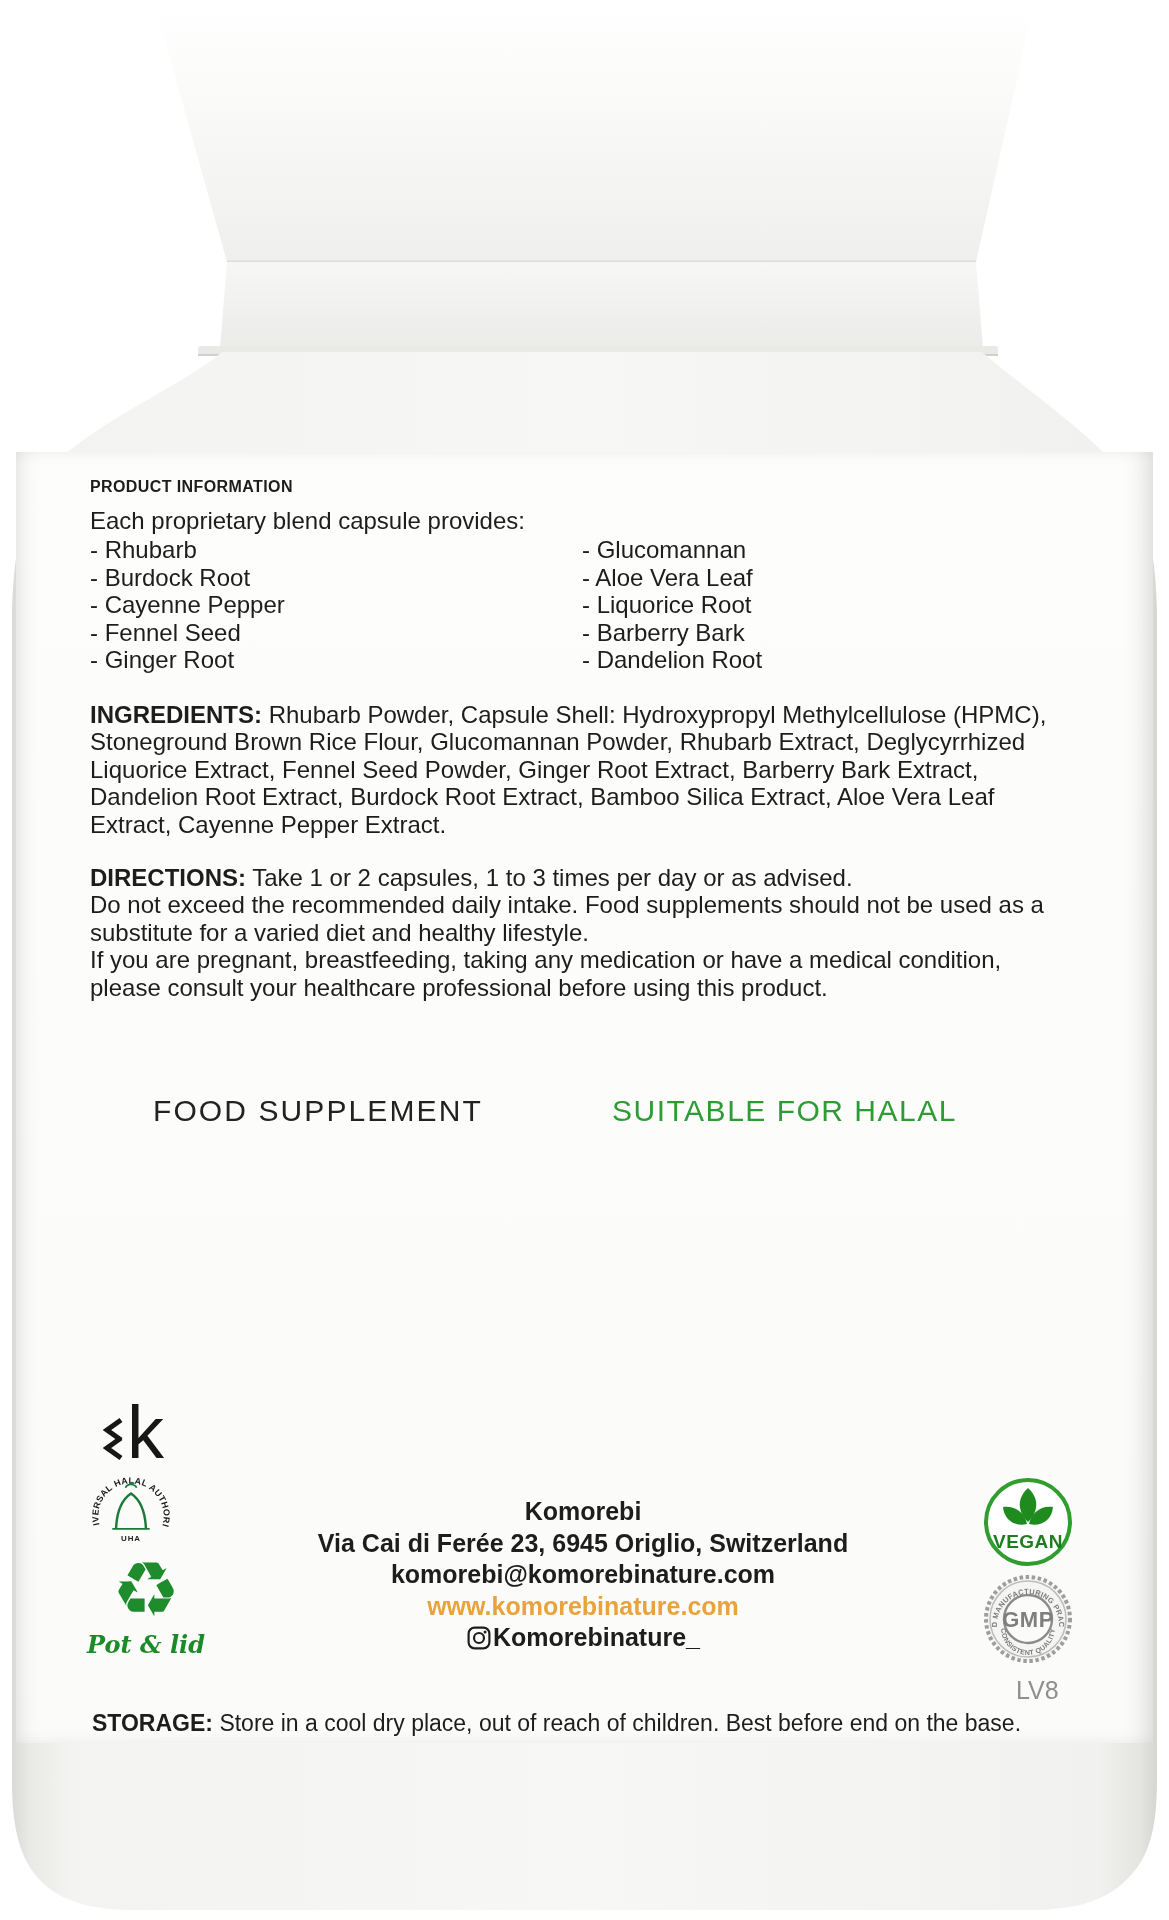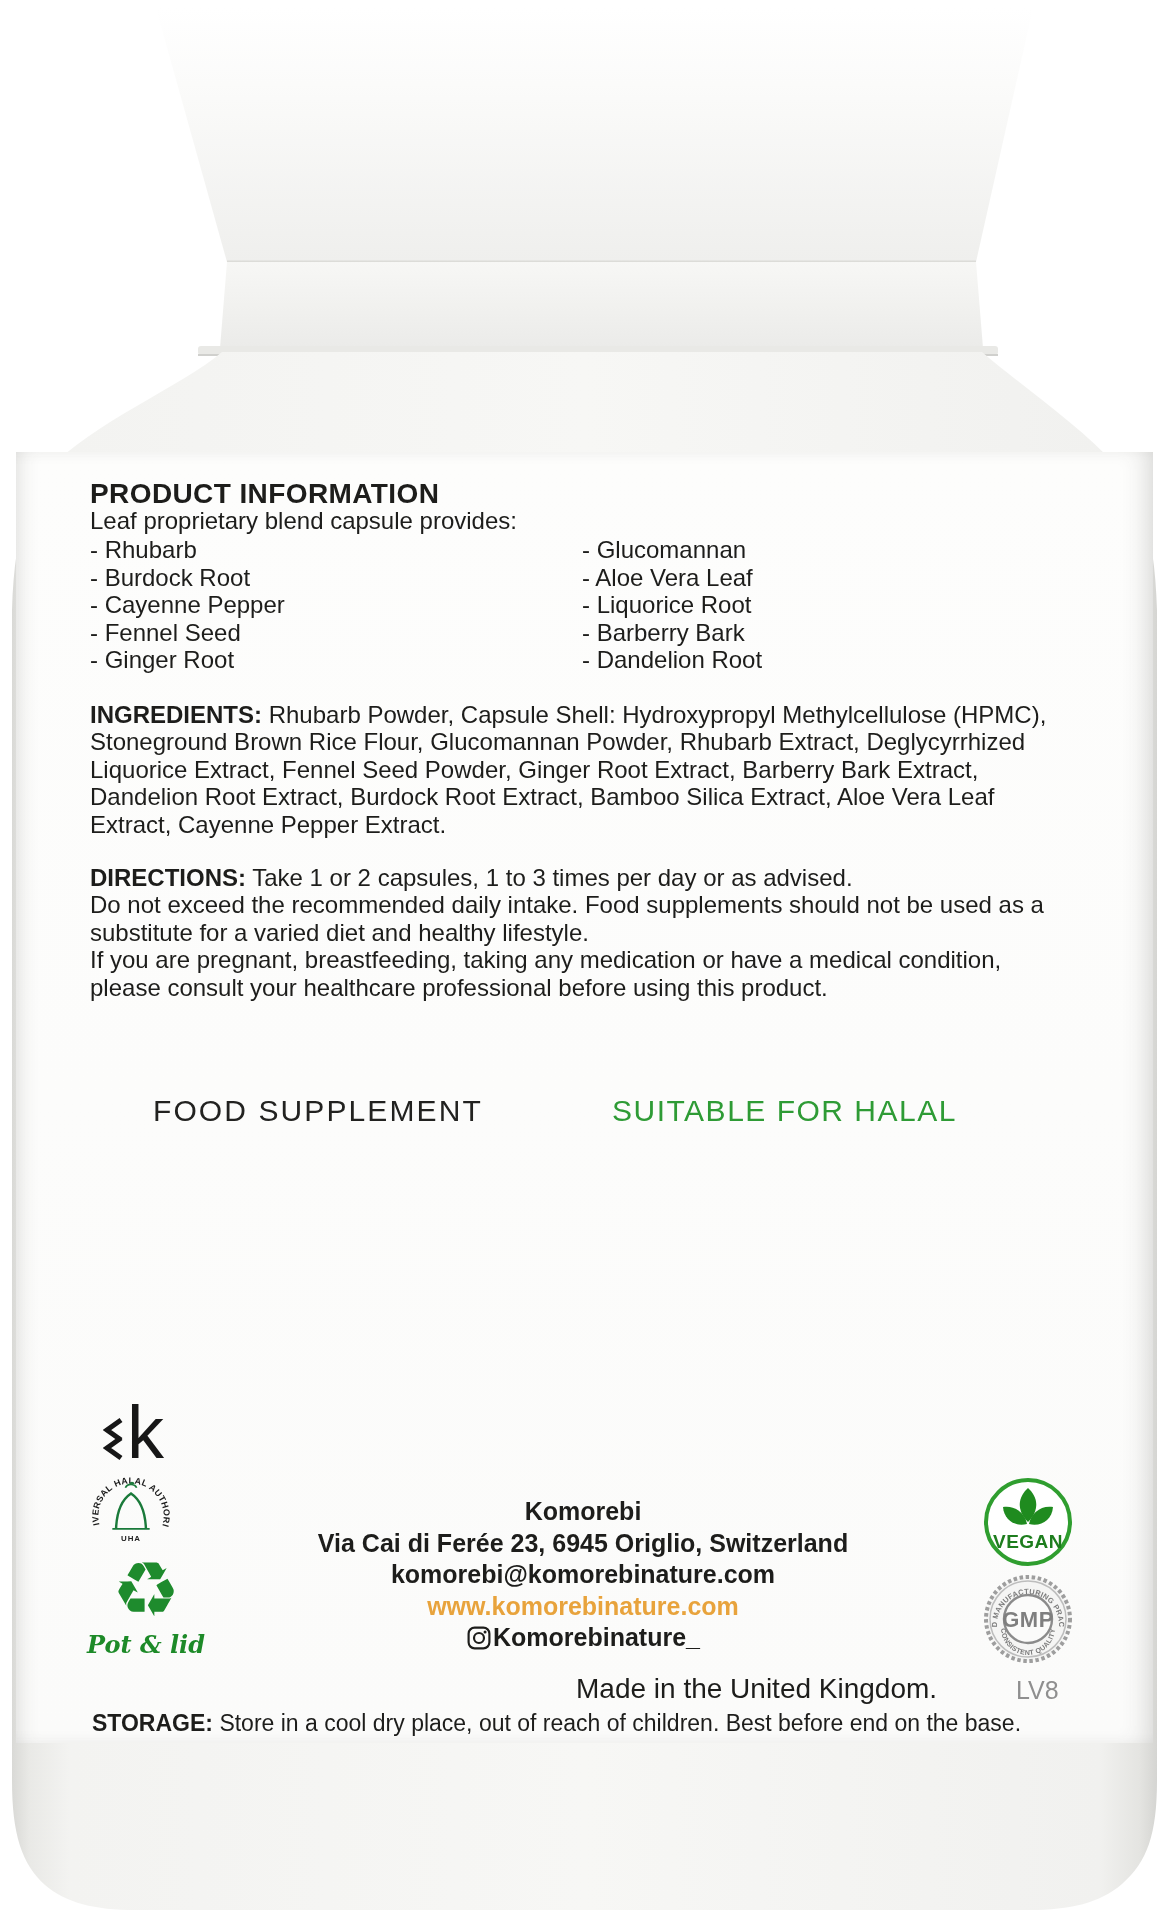--- a/index.html
+++ b/index.html
@@ -3,21 +3,21 @@
 <meta charset="utf-8">
 <style>
   html,body{margin:0;padding:0;background:#ffffff;overflow:hidden;}
   .stage{position:relative;width:1169px;height:1920px;font-family:"Liberation Sans",sans-serif;color:#1d1d1b;}
   svg.bottle-svg{position:absolute;left:0;top:0;}
   .label{
     position:absolute;left:16px;top:452px;width:1137px;height:1291px;
     background:linear-gradient(180deg,#fdfdfc,#fbfbfa);
     box-shadow:inset 14px 0 22px -14px rgba(60,60,55,.20), inset -18px 0 28px -16px rgba(60,60,55,.24);
   }
-  .h1{position:absolute;left:74px;top:26px;font-size:28px;font-weight:bold;letter-spacing:.4px;}
+  .h1{position:absolute;left:74px;top:26px;font-size:16px;font-weight:bold;letter-spacing:.4px;}
   .intro{position:absolute;left:74px;top:55px;font-size:24px;line-height:27.5px;}
   .blend{position:absolute;left:74px;top:84px;font-size:24px;line-height:27.5px;width:960px;}
   .col-left{position:absolute;left:0;top:0;}
   .col-right{position:absolute;left:492px;top:0;}
   .para{position:absolute;left:74px;width:960px;font-size:24px;line-height:27.4px;}
   .para b{font-weight:bold;}
   .para.ingredients{top:249px;}
   .para.directions{top:412px;}
   .bigline{position:absolute;top:642px;font-size:30px;letter-spacing:2.1px;color:#222220;}
   .food{left:137px;}
@@ -86,21 +86,21 @@
       L12,610
       C14,545 24,500 51,468
       C89,425 184,385 222,352 Z"></path>
 
     <polygon points="640,455 708,455 560,1742 496,1742" fill="#6e6e64" opacity="0.03"></polygon>
   </svg>
 
   <div class="label">
 
     <div class="h1">PRODUCT INFORMATION</div>
-    <div class="intro">Leaf proprietary blend capsule provides:</div>
+    <div class="intro">Each proprietary blend capsule provides:</div>
 
     <div class="blend">
       <div class="col-left">
         <div>- Rhubarb</div>
         <div>- Burdock Root</div>
         <div>- Cayenne Pepper</div>
         <div>- Fennel Seed</div>
         <div>- Ginger Root</div>
       </div>
       <div class="col-right">
@@ -180,19 +180,18 @@
           <textPath href="#gmpTop" startOffset="50%" text-anchor="middle">GOOD MANUFACTURING PRACTICE</textPath>
         </text>
         <text font-size="7" font-weight="bold" fill="#7a7a7a" letter-spacing="0.3" font-family="Liberation Sans, sans-serif">
           <textPath href="#gmpBottom" startOffset="50%" text-anchor="middle">CONSISTENT QUALITY</textPath>
         </text>
         <circle cx="45" cy="45" r="24" fill="#fbfbfa" stroke="#8b8b8b" stroke-width="2.4"></circle>
         <text x="45" y="53" font-size="22" font-weight="bold" fill="#7f7f7f" text-anchor="middle" letter-spacing="0.5" font-family="Liberation Sans, sans-serif">GMP</text>
       </svg>
     </div>
 
-    <div class="made-in">Made in the United Kingdom.</div>
     <div class="lv">LV8</div>
 
     <div class="storage"><b>STORAGE:</b> <span>Store in a cool dry place, out of reach of children. Best before end on the base.</span></div>
 
   </div>
 </div>
 
 </body></html>

